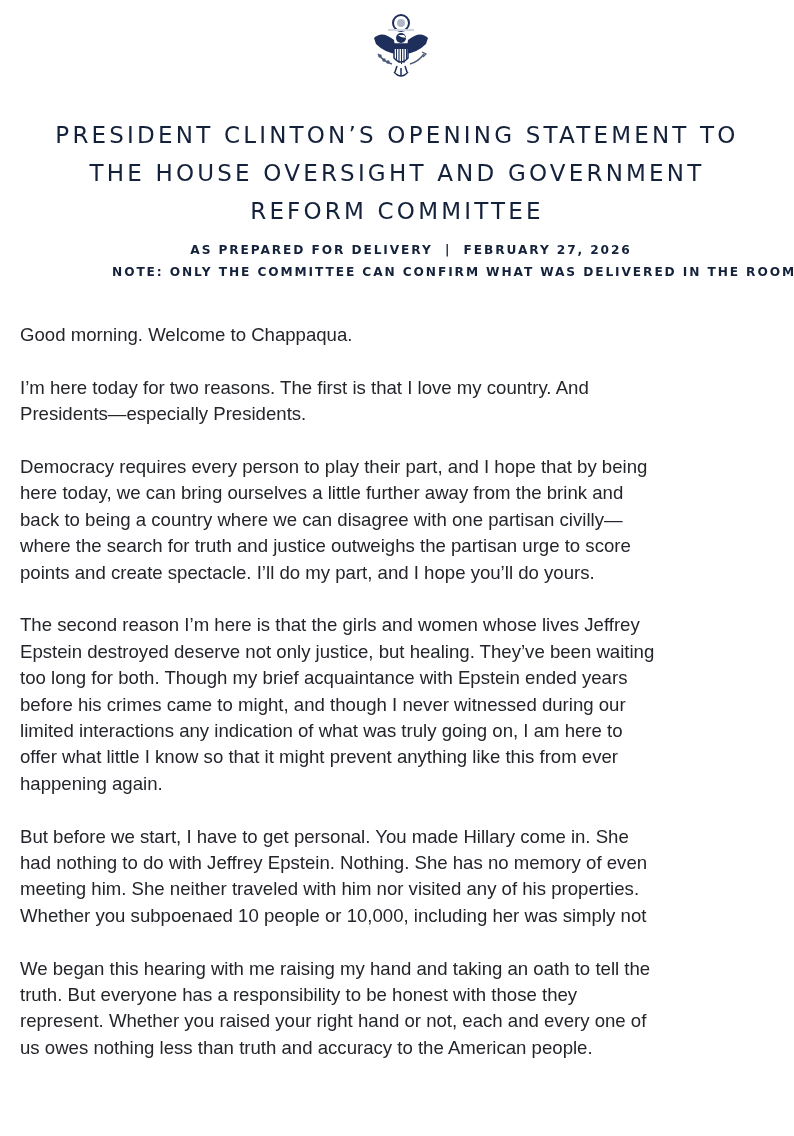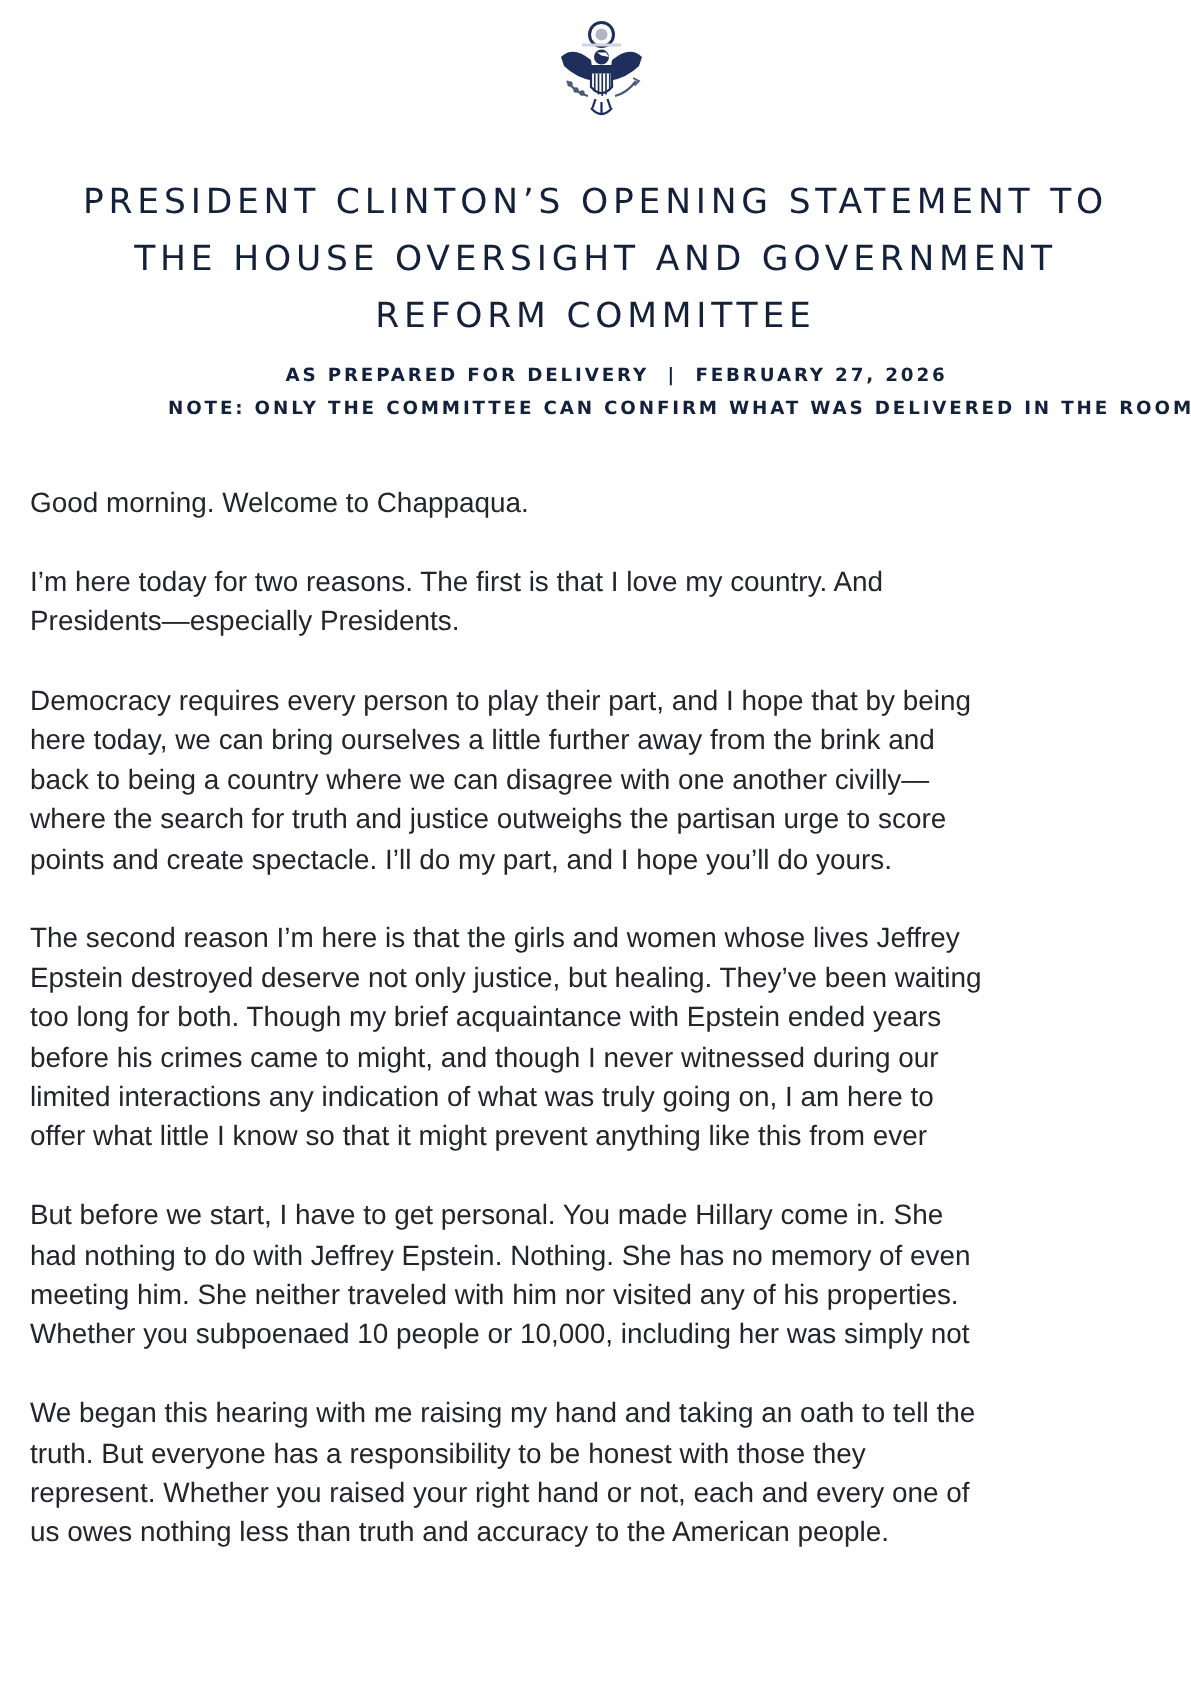--- a/index.html
+++ b/index.html
@@ -110,31 +110,32 @@
   <p class="para">
     <span class="line">Good morning. Welcome to Chappaqua.</span>
   </p>
   <p class="para">
     <span class="line">I’m here today for two reasons. The first is that I love my country. And</span>
     <span class="line">Presidents—especially Presidents.</span>
   </p>
   <p class="para">
     <span class="line">Democracy requires every person to play their part, and I hope that by being</span>
     <span class="line">here today, we can bring ourselves a little further away from the brink and</span>
-    <span class="line">back to being a country where we can disagree with one another civilly—</span>
+    <span class="line">back to being a country where we can disagree with one partisan civilly—</span>
     <span class="line">where the search for truth and justice outweighs the partisan urge to score</span>
     <span class="line">points and create spectacle. I’ll do my part, and I hope you’ll do yours.</span>
   </p>
   <p class="para">
     <span class="line">The second reason I’m here is that the girls and women whose lives Jeffrey</span>
     <span class="line">Epstein destroyed deserve not only justice, but healing. They’ve been waiting</span>
     <span class="line">too long for both. Though my brief acquaintance with Epstein ended years</span>
     <span class="line">before his crimes came to might, and though I never witnessed during our</span>
     <span class="line">limited interactions any indication of what was truly going on, I am here to</span>
     <span class="line">offer what little I know so that it might prevent anything like this from ever</span>
+    <span class="line">happening again.</span>
   </p>
   <p class="para">
     <span class="line">But before we start, I have to get personal. You made Hillary come in. She</span>
     <span class="line">had nothing to do with Jeffrey Epstein. Nothing. She has no memory of even</span>
     <span class="line">meeting him. She neither traveled with him nor visited any of his properties.</span>
     <span class="line">Whether you subpoenaed 10 people or 10,000, including her was simply not</span>
   </p>
   <p class="para">
     <span class="line">We began this hearing with me raising my hand and taking an oath to tell the</span>
     <span class="line">truth. But everyone has a responsibility to be honest with those they</span>

